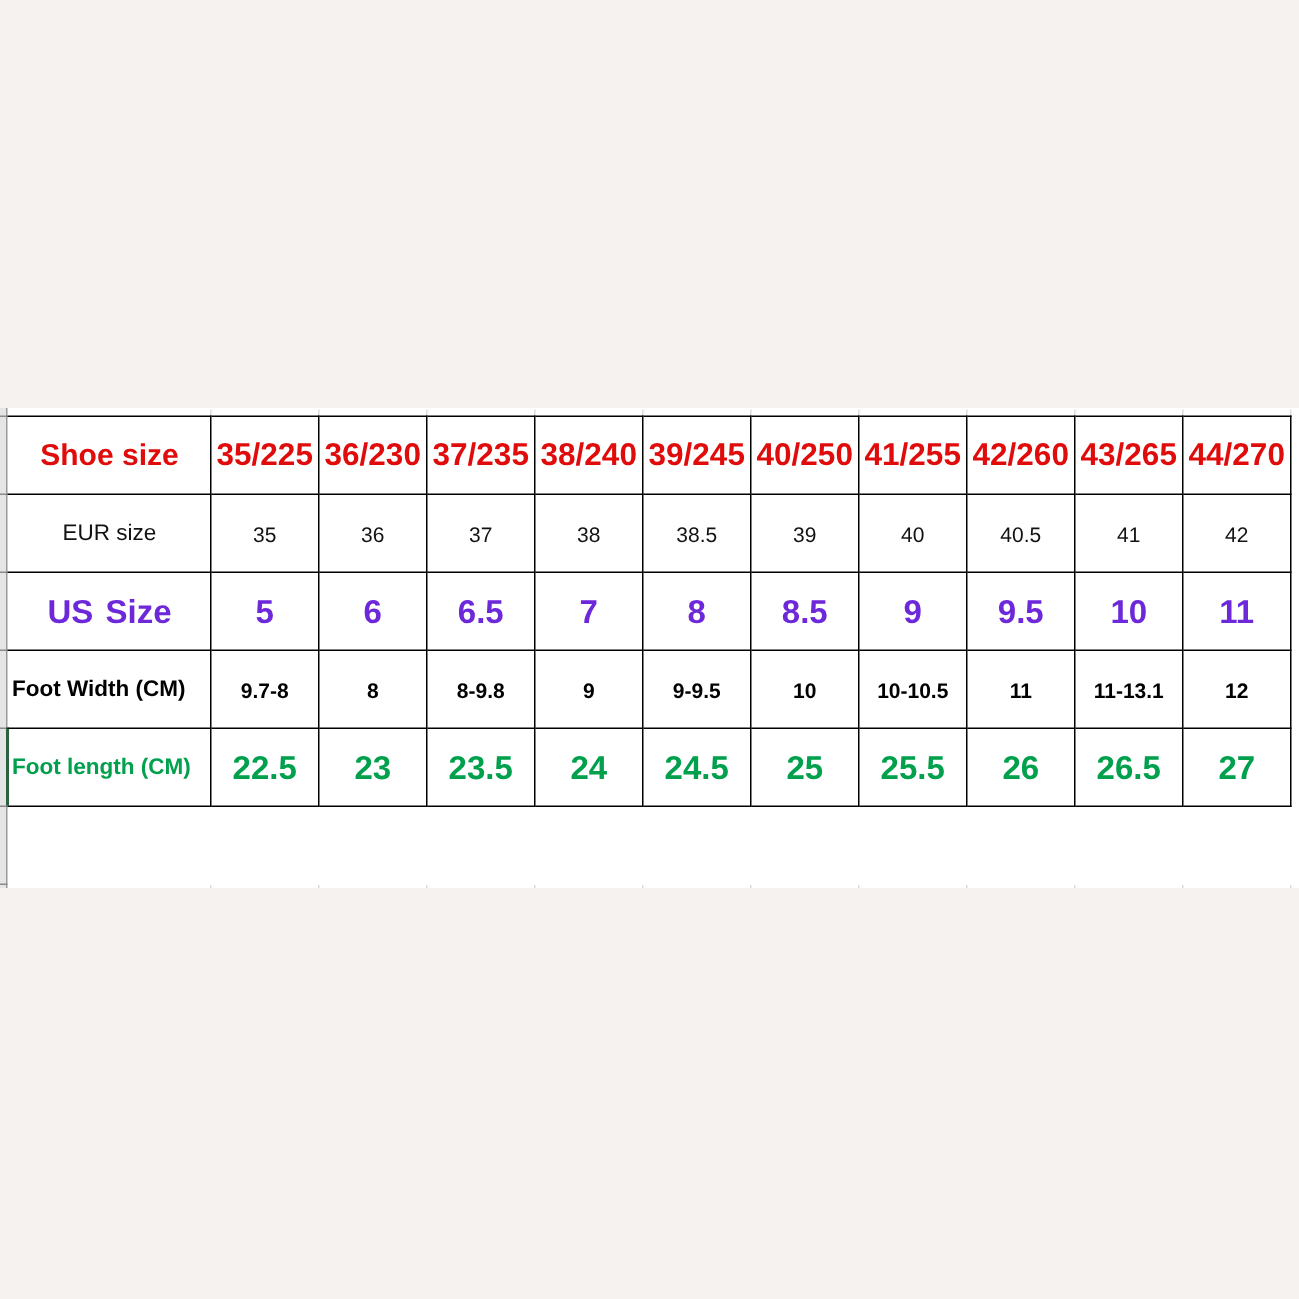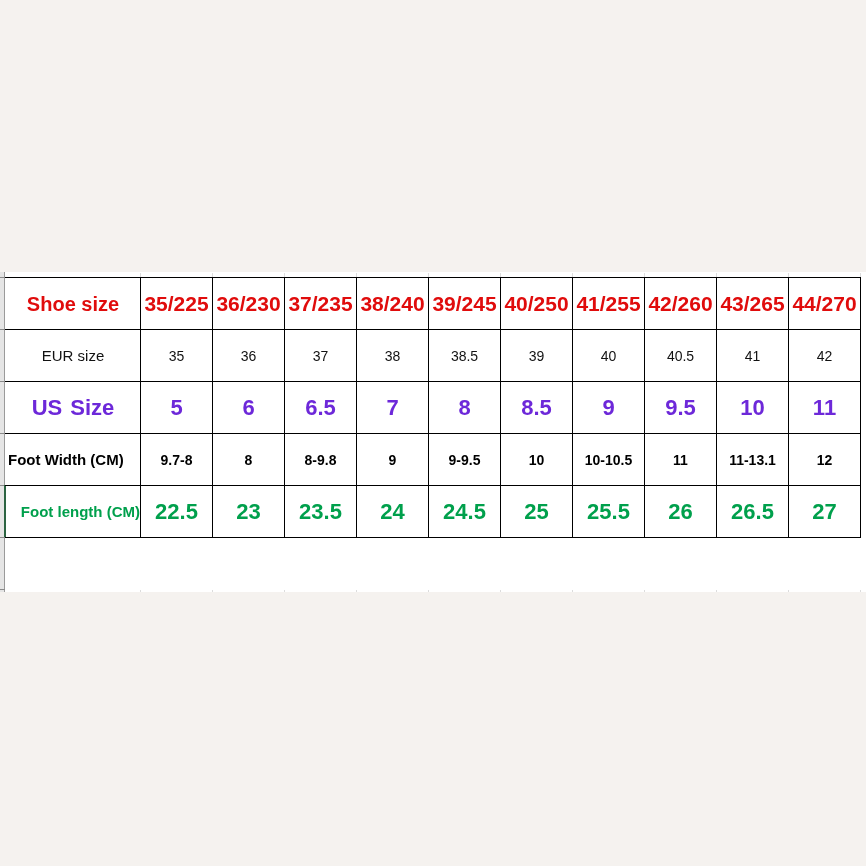--- a/index.html
+++ b/index.html
@@ -50,21 +50,21 @@
   tr.r-shoe_size td.lbl{font-size:20px;}
   tr.r-eur_size td{color:#121212;font-weight:normal;font-size:14px;}
   tr.r-eur_size td.lbl{font-size:15px;margin-left:36px;}
   tr.r-us_size td{color:#6d28d9;font-weight:bold;font-size:22px;}
   tr.r-us_size td.lbl{word-spacing:2px;}
   tr.r-uk_size td{color:#121212;font-weight:normal;font-size:14px;}
   tr.r-uk_size td.lbl{font-size:15px;}
   tr.r-foot_width td{color:#000000;font-weight:bold;font-size:14px;}
   tr.r-foot_width td.lbl{font-size:15px;text-align:left;padding-left:2px;}
   tr.r-foot_length td{color:#00a04c;font-weight:bold;font-size:22px;}
-  tr.r-foot_length td.lbl{font-size:15px;text-align:right;padding-left:2px;}
+  tr.r-foot_length td.lbl{font-size:15px;text-align:left;padding-left:2px;}
 </style>
 </head>
 <body>
 
 <div id="page">
   <div id="sheet"></div>
   <div id="rowhdr"></div>
   <div id="rowhdr-line"></div>
   <div class="gutter-rule" style="top:277px"></div>
   <div class="gutter-rule" style="top:329px"></div>

